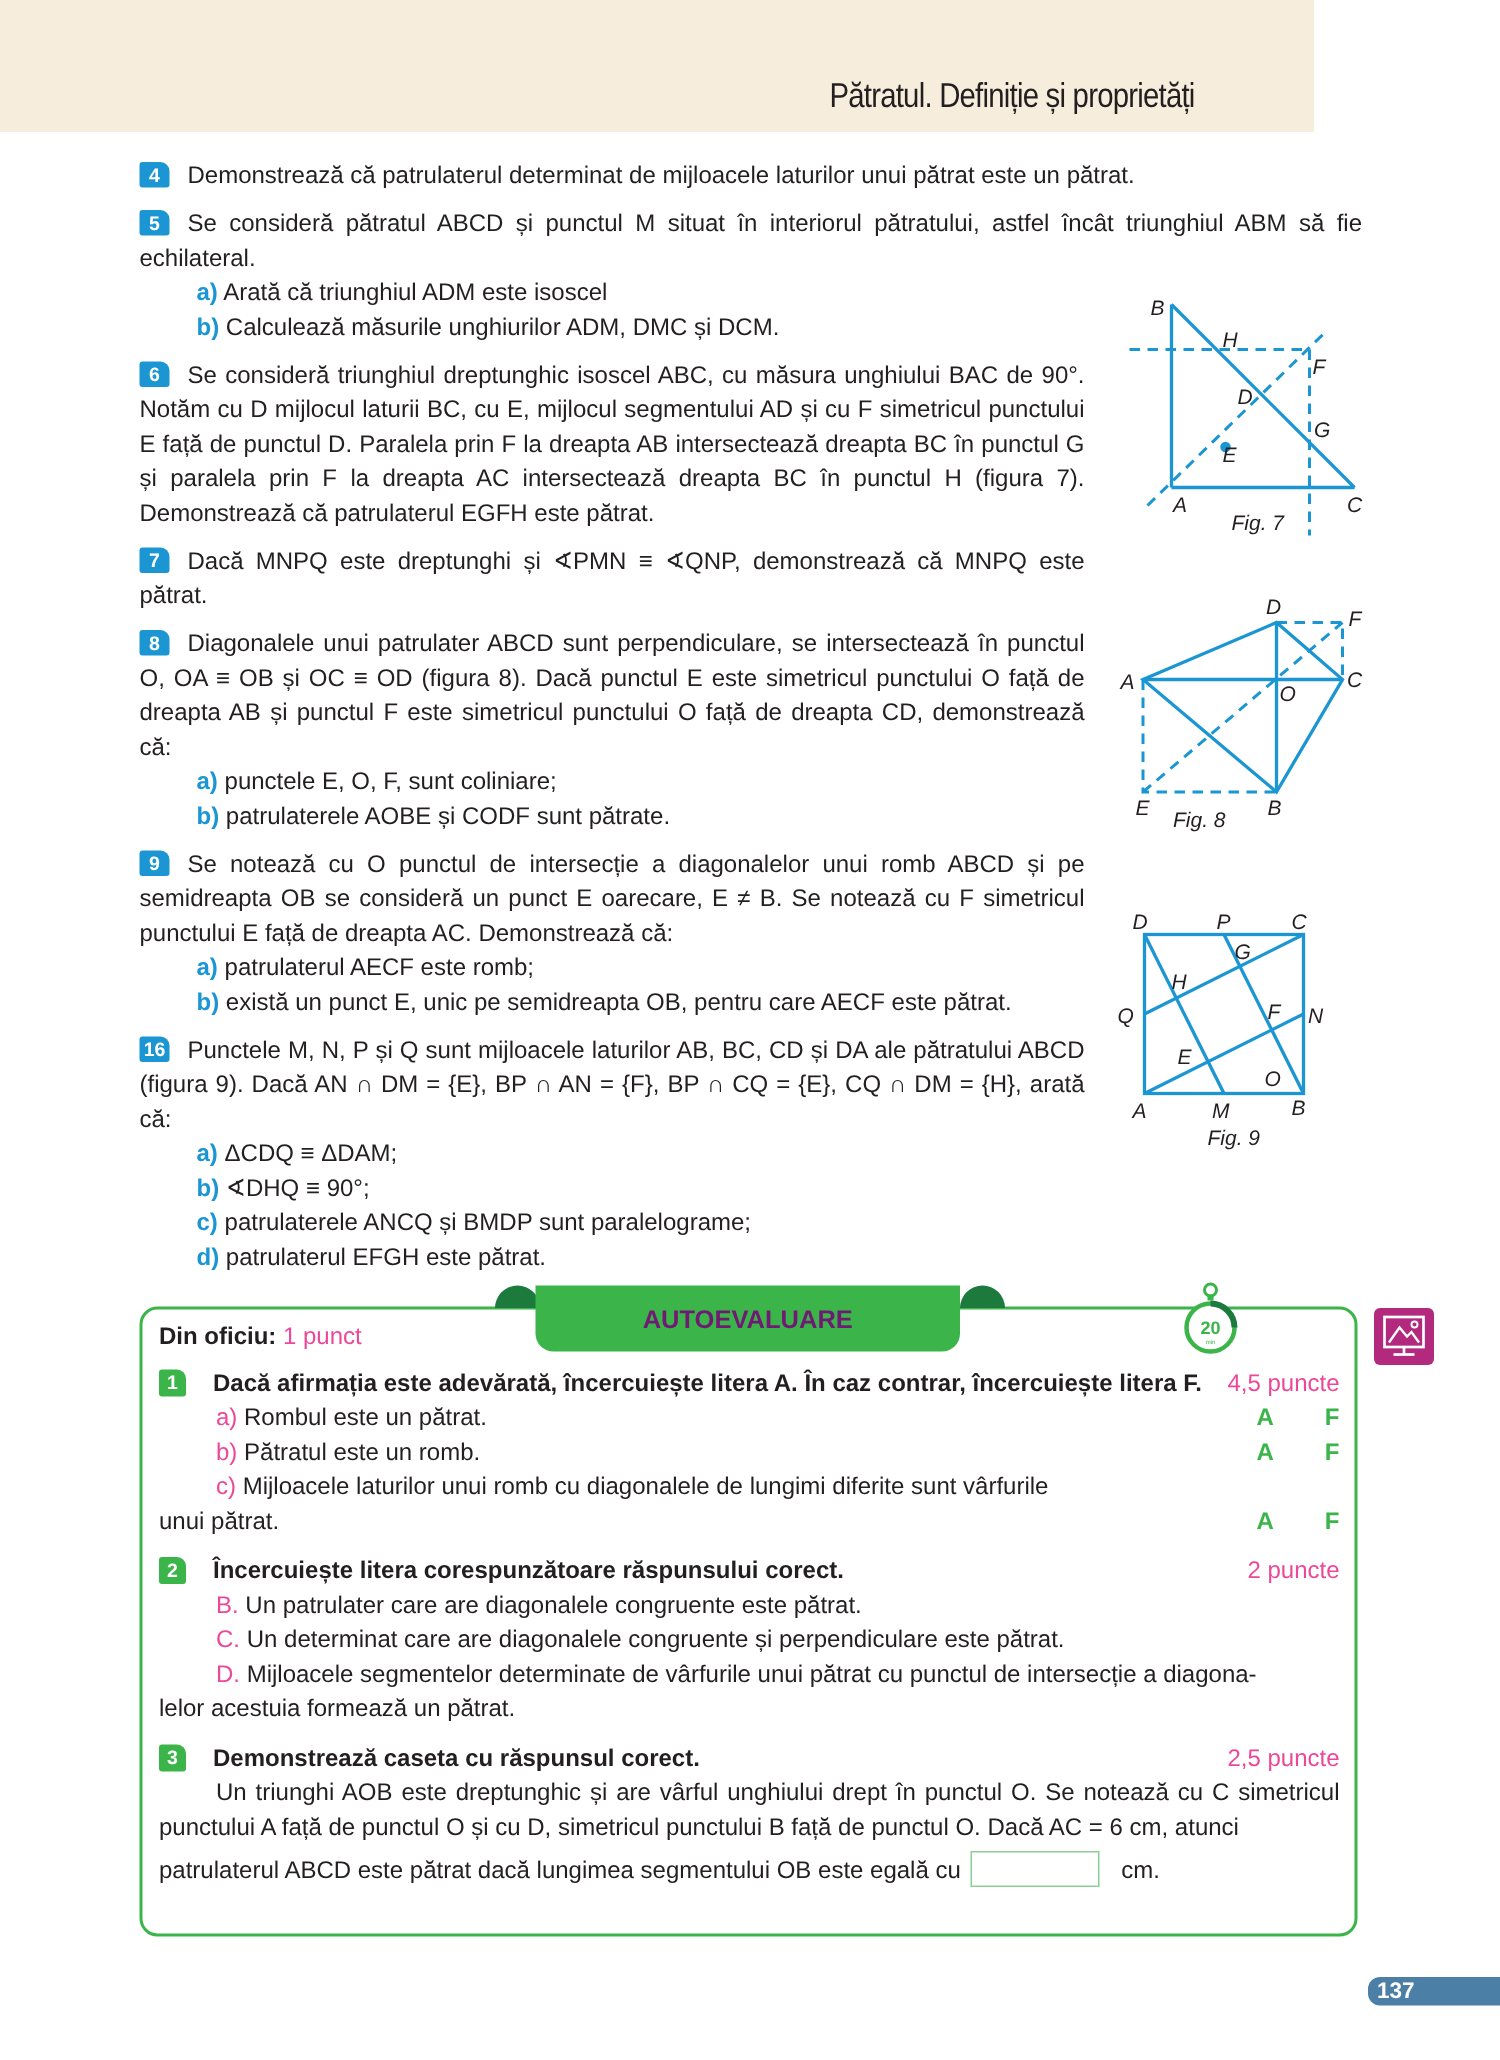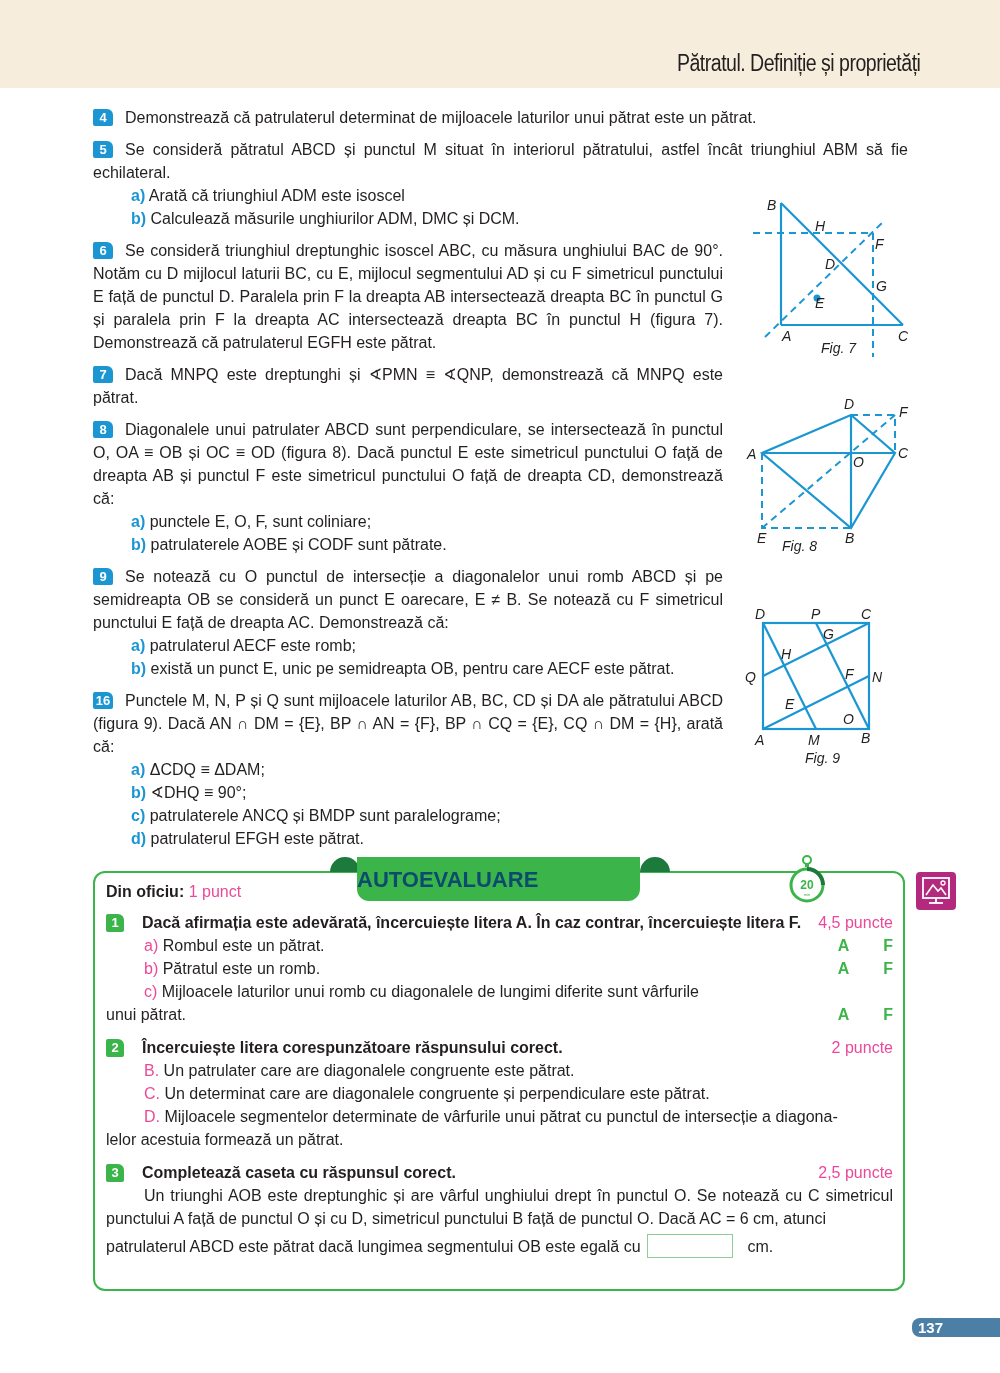--- a/index.html
+++ b/index.html
@@ -1,38 +1,38 @@
 <!DOCTYPE html>
 <html><head>
 <meta charset="utf-8">
 <style>
   html, body { margin: 0; padding: 0; }
   body { width: 1000px; height: 1373px; background: #ffffff; position: relative; overflow: hidden;
          font-family: "Liberation Sans", sans-serif; color: #231f20; }
-  .header { position: absolute; left: 0; top: 0; width: 1000px; height: 88px; background: #f6eddd; }
+  .header { position: absolute; left: 0; top: 0; width: 876px; height: 88px; background: #f6eddd; }
   .header-title { position: absolute; right: 80px; top: 50px; font-size: 23px; letter-spacing: -0.6px;
                   font-family: "Liberation Sans", sans-serif; color: #231f20; transform: scaleX(0.85); transform-origin: right center; }
   .content { position: absolute; left: 93px; top: 106px; width: 630px; font-size: 16px; line-height: 23px; }
   .p { margin: 0 0 9px 0; text-align: justify; }
   .p.wide { width: 815px; }
   .num { display: inline-block; background: #1b96d3; color: #fff; font-weight: bold; font-size: 13px;
          min-width: 16px; height: 17px; line-height: 17px; text-align: center; border-radius: 2px 6px 2px 2px;
          margin-right: 12px; padding: 0 2px; vertical-align: 1px; }
   .sub { display: block; padding-left: 38px; }
   .lbl { color: #1b96d3; font-weight: bold; }
   .fig { position: absolute; }
   .fig text { font-family: "Liberation Sans", sans-serif; font-style: italic; font-size: 14px; fill: #231f20; }
   .ln { stroke: #1b96d3; stroke-width: 2.2; fill: none; }
   .dash { stroke: #1b96d3; stroke-width: 2; fill: none; stroke-dasharray: 7 5; }
 
   
   .ae-box { position: absolute; left: 93px; top: 871px; width: 812px; height: 420px; border: 2px solid #3bb54a;
             border-radius: 12px; box-sizing: border-box; }
   .ae-banner { position: absolute; left: 357px; top: 857px; width: 283px; height: 44px; background: #3bb54a;
-               border-radius: 0 0 12px 12px; color: #0c4a6e; font-weight: bold; font-size: 22px; line-height: 46px; }
+               border-radius: 0 0 12px 12px; color: #701a75; font-weight: bold; font-size: 17px; text-align: center; line-height: 46px; }
   .ae-ear { position: absolute; top: 857px; width: 30px; height: 15px; background: #1c7a3c; border-radius: 15px 15px 0 0; }
   .ae-content { position: absolute; left: 106px; top: 880px; width: 787px; font-size: 16px; line-height: 23px; }
   .green { color: #ec4899; font-weight: normal; text-align: right; }
   .gnum { display: inline-block; background: #3bb54a; color: #fff; font-weight: bold; font-size: 13px;
           width: 18px; height: 18px; line-height: 18px; text-align: center; border-radius: 2px 6px 2px 2px; margin-right: 18px; vertical-align: 1px; }
   .row { display: flex; justify-content: space-between; }
   .q-title { font-weight: bold; }
   .af { display: inline-flex; gap: 34px; color: #3bb54a; font-weight: bold; width: 60px; justify-content: flex-end; }
   .indent { padding-left: 38px; }
   .answer-box { display: inline-block; width: 84px; height: 22px; border: 1.5px solid #8ccf94; vertical-align: -6px; margin: 0 10px 0 2px; }
@@ -205,21 +205,21 @@
       <span class="q-title"><span class="gnum">2</span><span>Încercuiește litera corespunzătoare răspunsului corect.</span></span>
       <span class="green">2 puncte</span>
     </div>
     <div class="indent"><span class="green">B.</span> <span>Un patrulater care are  diagonalele congruente este pătrat.</span></div>
     <div class="indent"><span class="green">C.</span> <span>Un determinat care are diagonalele congruente și perpendiculare este pătrat.</span></div>
     <div><span class="indent"><span class="green">D.</span> <span>Mijloacele segmentelor determinate de vârfurile unui pătrat cu punctul de intersecție a diagona-</span></span><br><span>lelor acestuia formează un pătrat.</span></div>
   </div>
 
   <div style="margin-top:10px">
     <div class="row">
-      <span class="q-title"><span class="gnum">3</span><span>Completează caseta cu răspunsul corect.</span></span>
+      <span class="q-title"><span class="gnum">3</span><span>Demonstrează caseta cu răspunsul corect.</span></span>
       <span class="green">2,5 puncte</span>
     </div>
     <div style="text-indent:38px;text-align:justify">Un triunghi AOB este dreptunghic și are vârful unghiului drept în punctul O. Se notează cu C simetricul punctului A față de punctul O și cu D, simetricul punctului B față de punctul O. Dacă AC = 6 cm, atunci</div>
     <div style="margin-top:4px">
       <span>patrulaterul ABCD este pătrat dacă lungimea segmentului OB este egală cu</span>
       <span class="answer-box"></span>
       <span>cm.</span>
     </div>
   </div>
 </div>

